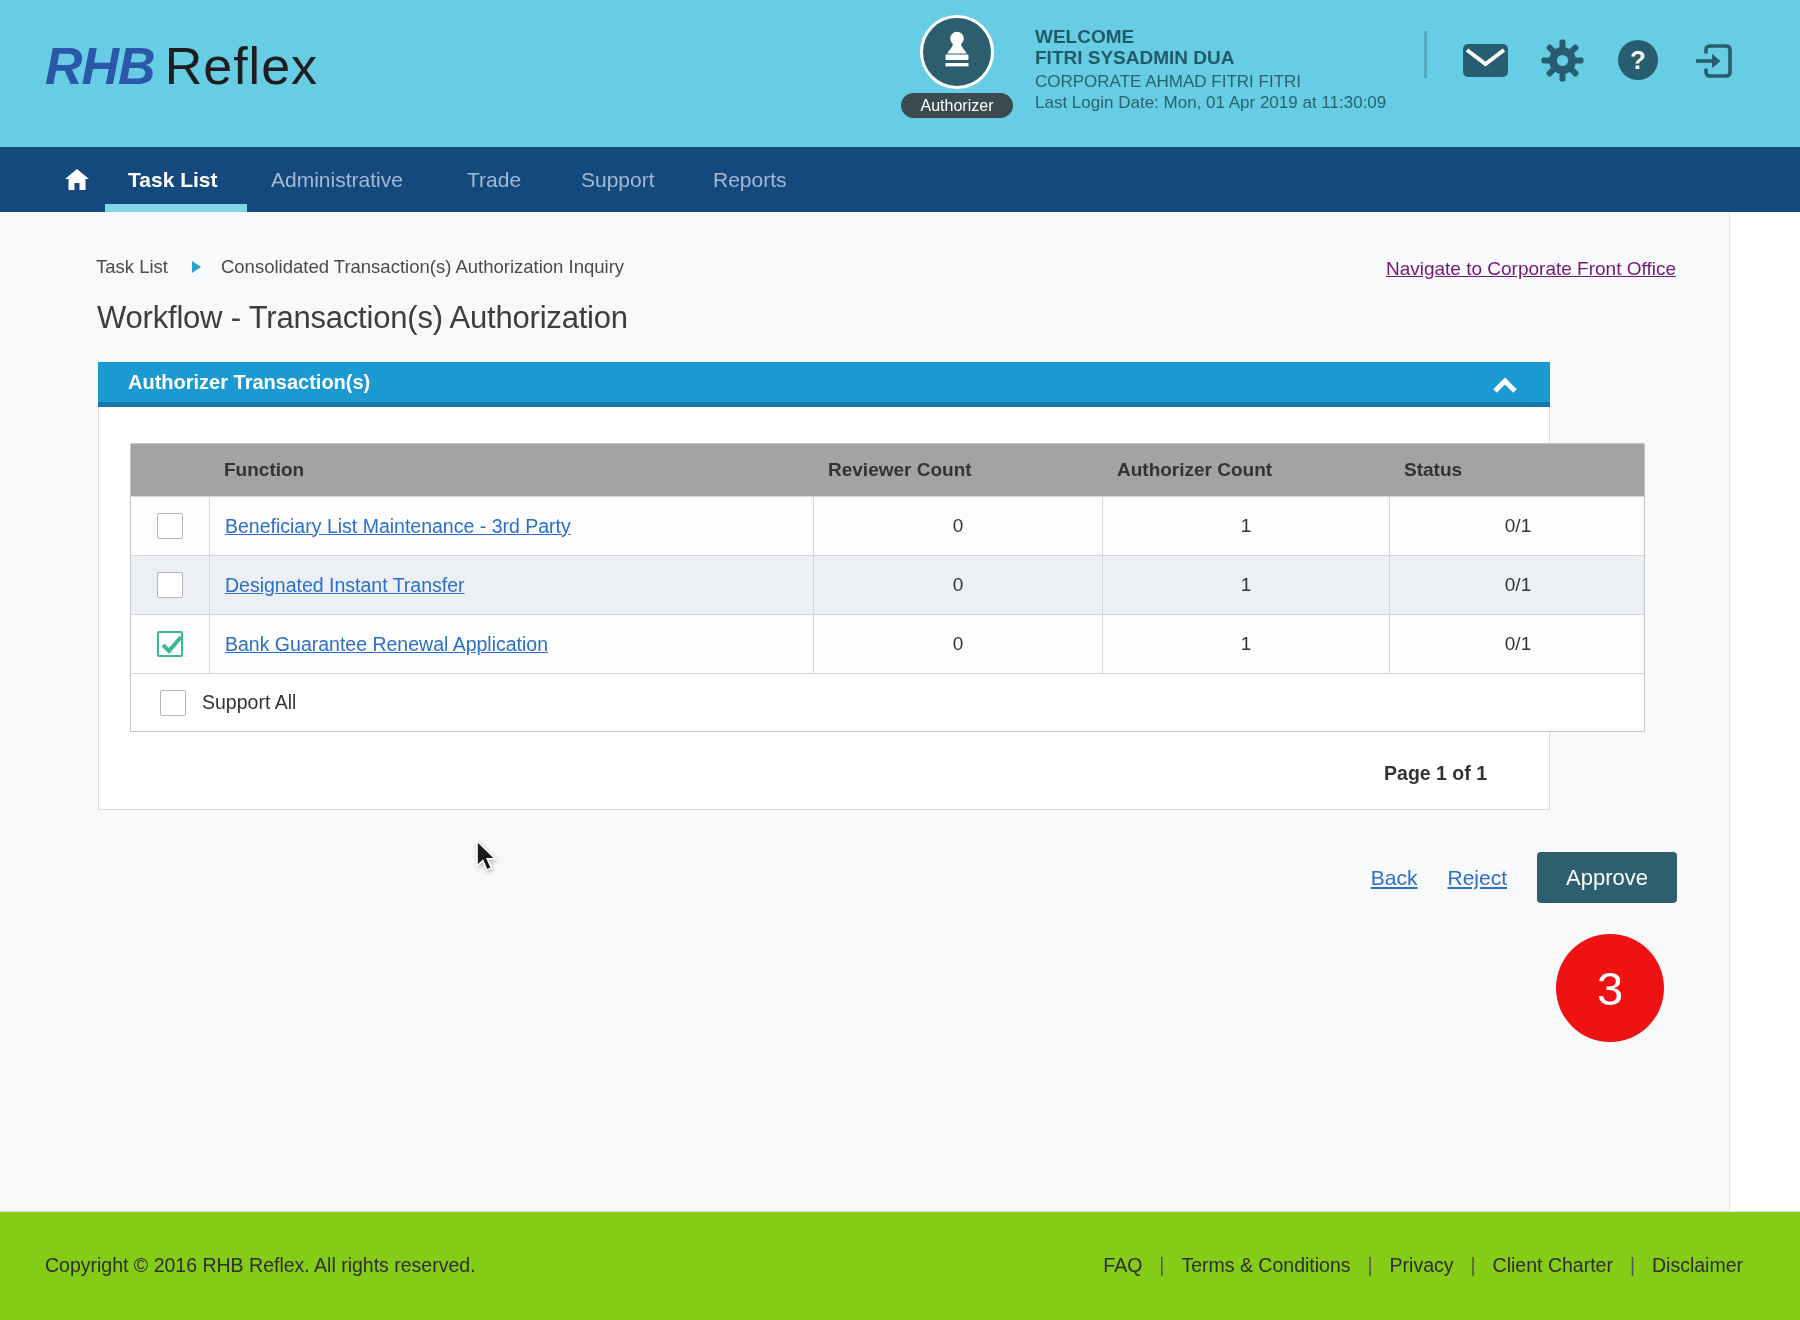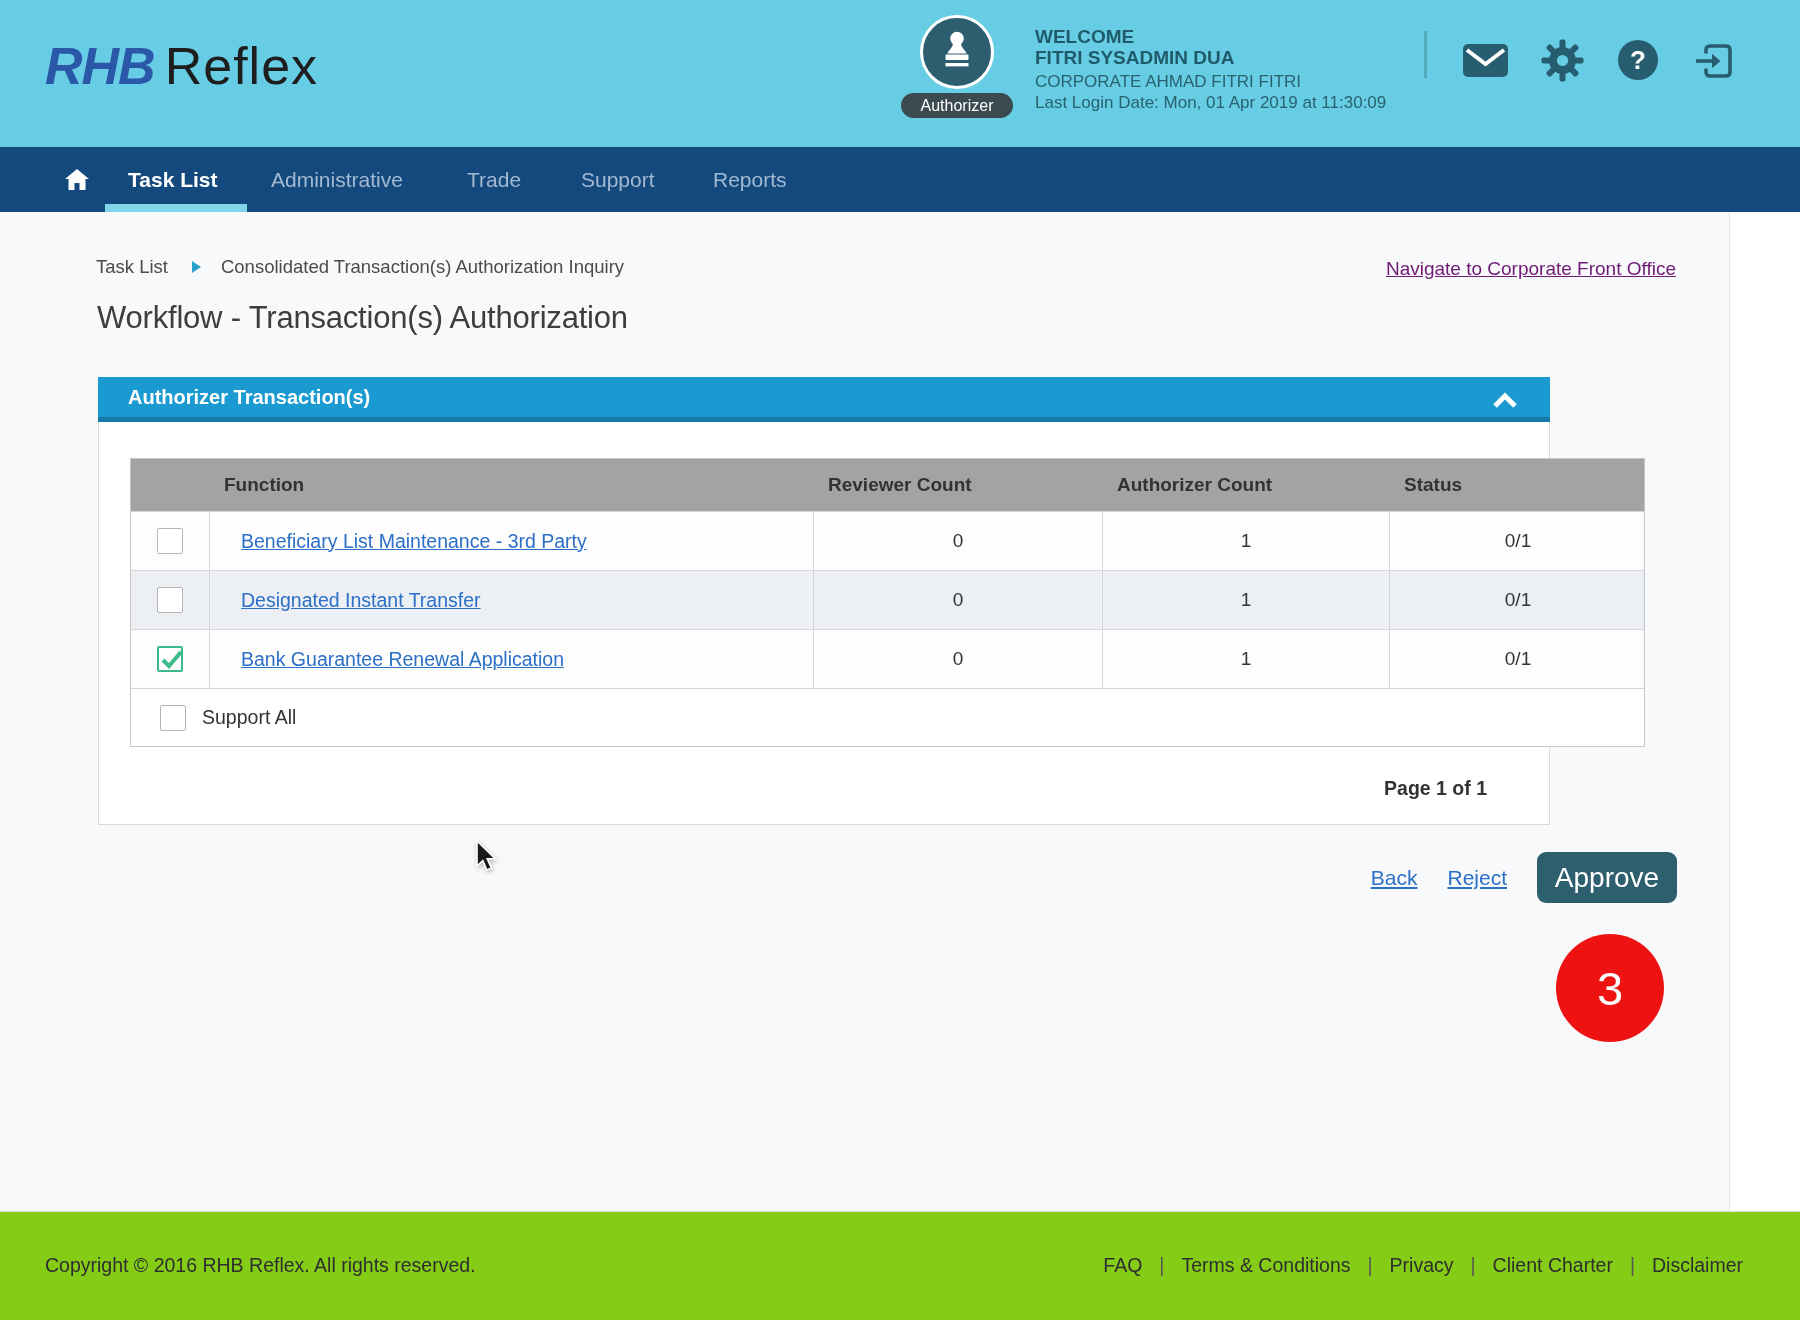--- a/index.html
+++ b/index.html
@@ -40,51 +40,51 @@
 
   
   .content { position:absolute; left:0; top:212px; width:1730px; height:999px; background:#f8f9fb; border-right:1px solid #e6e6e6; }
 
   .breadcrumb { position:absolute; left:96px; top:44px; display:flex; align-items:center; font-size:18.5px; color:#4b4b4b; }
   .crumb-sep { width:0; height:0; border-left:9px solid #2aa0c8; border-top:6px solid transparent; border-bottom:6px solid transparent; margin:0 20px 0 24px; }
   .corp-link { position:absolute; top:46px; right:53px; font-size:19px; color:#701a75; text-decoration:underline; cursor:pointer; }
 
   .page-title { position:absolute; left:97px; top:88px; font-size:31px; font-weight:400; color:#3d3d3d; letter-spacing:-0.2px; }
 
-  .panel { position:absolute; left:98px; top:165px; width:1452px; height:453px; }
+  .panel { position:absolute; left:98px; top:150px; width:1452px; height:453px; }
   .panel-header { position:relative; height:45px; background:#1b9ad2; border-bottom:5px solid #1478a8;
                   display:flex; align-items:center; padding-left:30px; color:#ffffff; font-size:20px; font-weight:700; }
   .panel-chevron { position:absolute; right:32px; top:14px; cursor:pointer; }
   .panel-body { position:relative; height:403px; background:#ffffff; border:1px solid #d9dbdd; border-top:none; }
 
   .tbl { position:absolute; left:31px; top:36px; width:1515px; border:1px solid #c6c6c6; background:#fff; font-size:19px; color:#333; }
   .tbl-head { display:grid; grid-template-columns:78px 604px 289px 287px 257px; height:52px; background:#a3a3a3; align-items:center; font-weight:700; color:#333; }
   .th { padding-left:15px; }
   .tbl-row { display:grid; grid-template-columns:78px 604px 289px 287px 257px; height:59px; border-top:1px solid #d6d6d6; background:#fdfdfe; }
   .tbl-row.alt { background:#eceff4; }
   .cell { display:flex; align-items:center; height:100%; }
   .cell.bord { border-left:1px solid #d6d6d6; }
   .cell.center { justify-content:center; }
   .cell.fn { padding-left:15px; }
-  .fn-link { color:#2b6fc7; text-decoration:underline; cursor:pointer; font-size:19.5px;margin-left:16px; }
+  .fn-link { color:#2b6fc7; text-decoration:underline; cursor:pointer; font-size:19.5px; }
   .selectall-row { display:flex; align-items:center; height:58px; border-top:1px solid #d6d6d6; background:#ffffff; padding-left:29px; }
   .selectall-label { margin-left:16px; font-size:19.5px; color:#333; }
 
   .checkbox { width:26px; height:26px; background:#ffffff; border:1px solid #b5b5b5; border-radius:2px;
               position:relative; cursor:pointer; flex:0 0 auto; }
   .checkbox.checked { border:2px solid #3cba8a; }
   .checkbox svg { display:none; position:absolute; left:-1px; top:-2px; }
   .checkbox.checked svg { display:block; }
 
   .page-info { position:absolute; right:62px; bottom:24px; font-size:19.5px; font-weight:700; color:#333;text-align:center; }
 
   .actions { position:absolute; top:640px; right:52px; height:51px; display:flex; align-items:center; }
   .act-link { font-size:21px; color:#2b6fc7; text-decoration:underline; cursor:pointer; margin-right:30px; }
-  .approve-btn { width:140px; height:51px; background:#2e5f6e; border:none; border-radius:9px; color:#ffffff;
-                 font-size:28px; font-family:"Liberation Sans", sans-serif; cursor:pointer; }
+  .approve-btn { width:140px; height:51px; background:#2e5f6e; border:none; border-radius:4px; color:#ffffff;
+                 font-size:22px; font-family:"Liberation Sans", sans-serif; cursor:pointer; }
 
   .annotation { position:absolute; left:1556px; top:722px; width:108px; height:108px; border-radius:50%;
                 background:#ee1212; color:#ffffff; font-size:47px; display:flex; align-items:center; justify-content:center; }
 
   .cursor { position:absolute; left:476px; top:628px; filter:drop-shadow(1px 2px 2px rgba(0,0,0,0.25)); }
 
   
   .footer { position:absolute; left:0; top:1211px; width:1800px; height:109px; background:#84cc16; border-top:1px solid #dcdcdc; }
   .copyright { position:absolute; left:45px; top:42px; font-size:19.5px; color:#2e2e2e; }
   .footer-links { position:absolute; right:57px; top:42px; display:flex; align-items:center; font-size:19.5px; color:#2e2e2e; }

